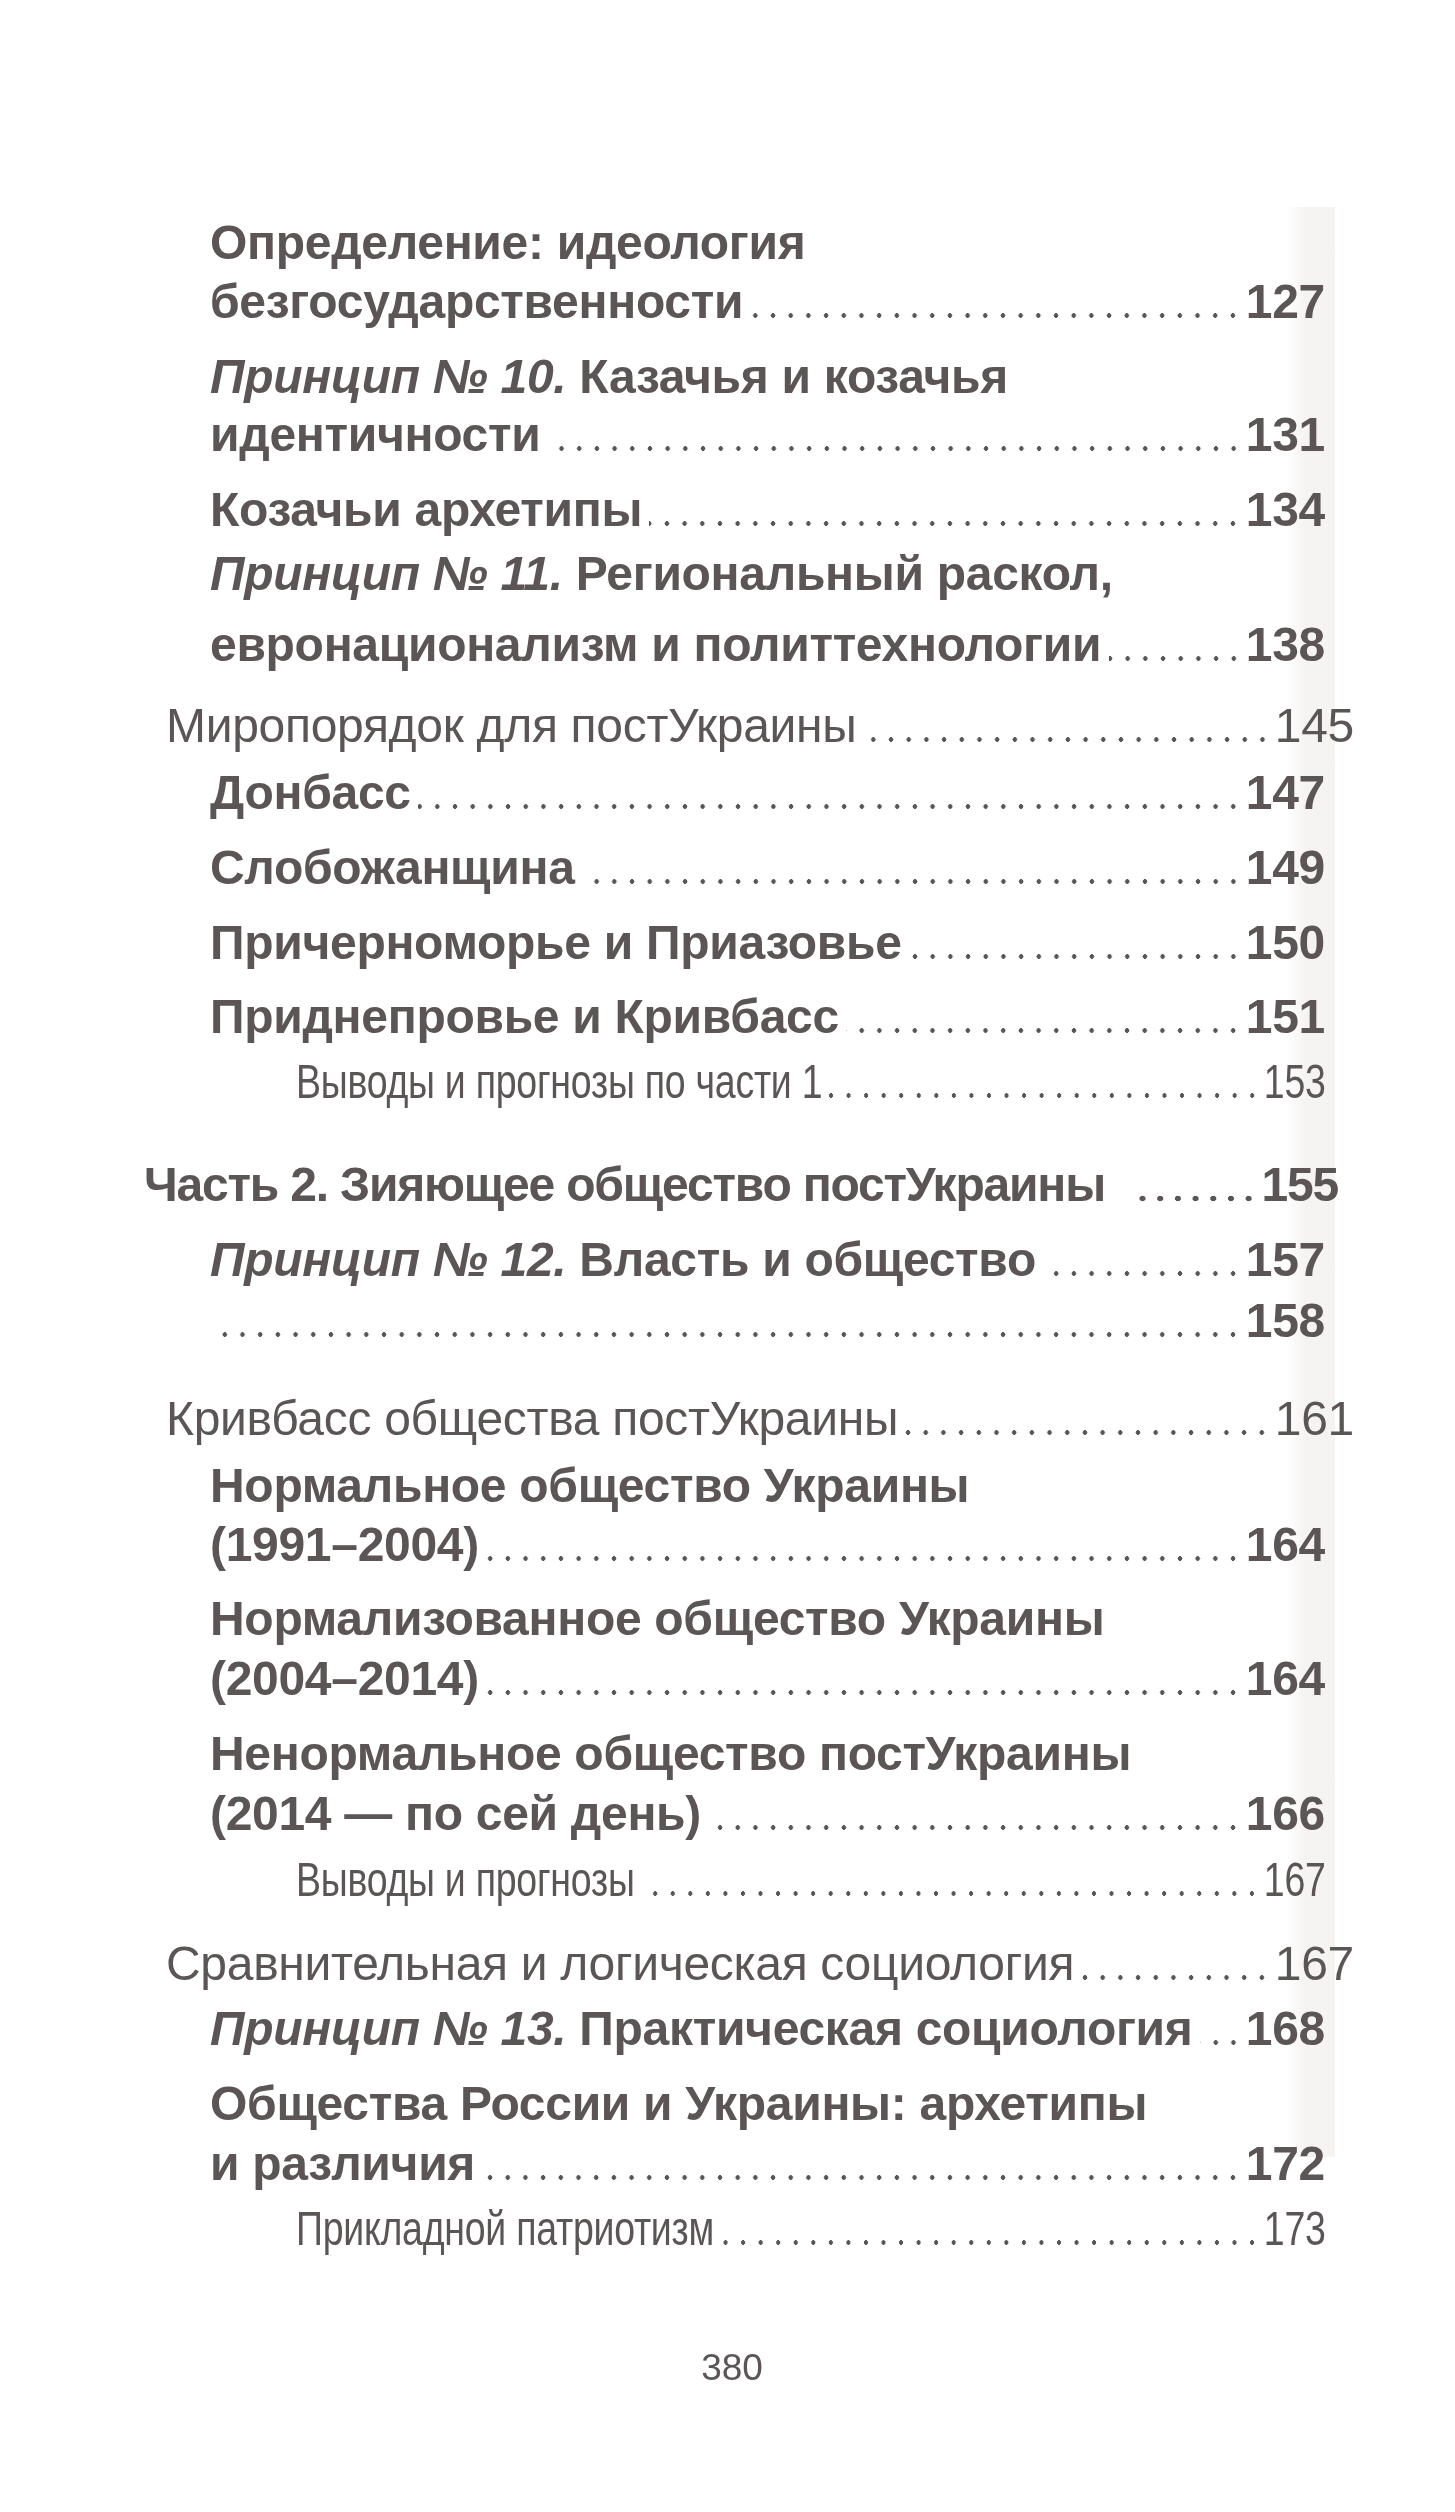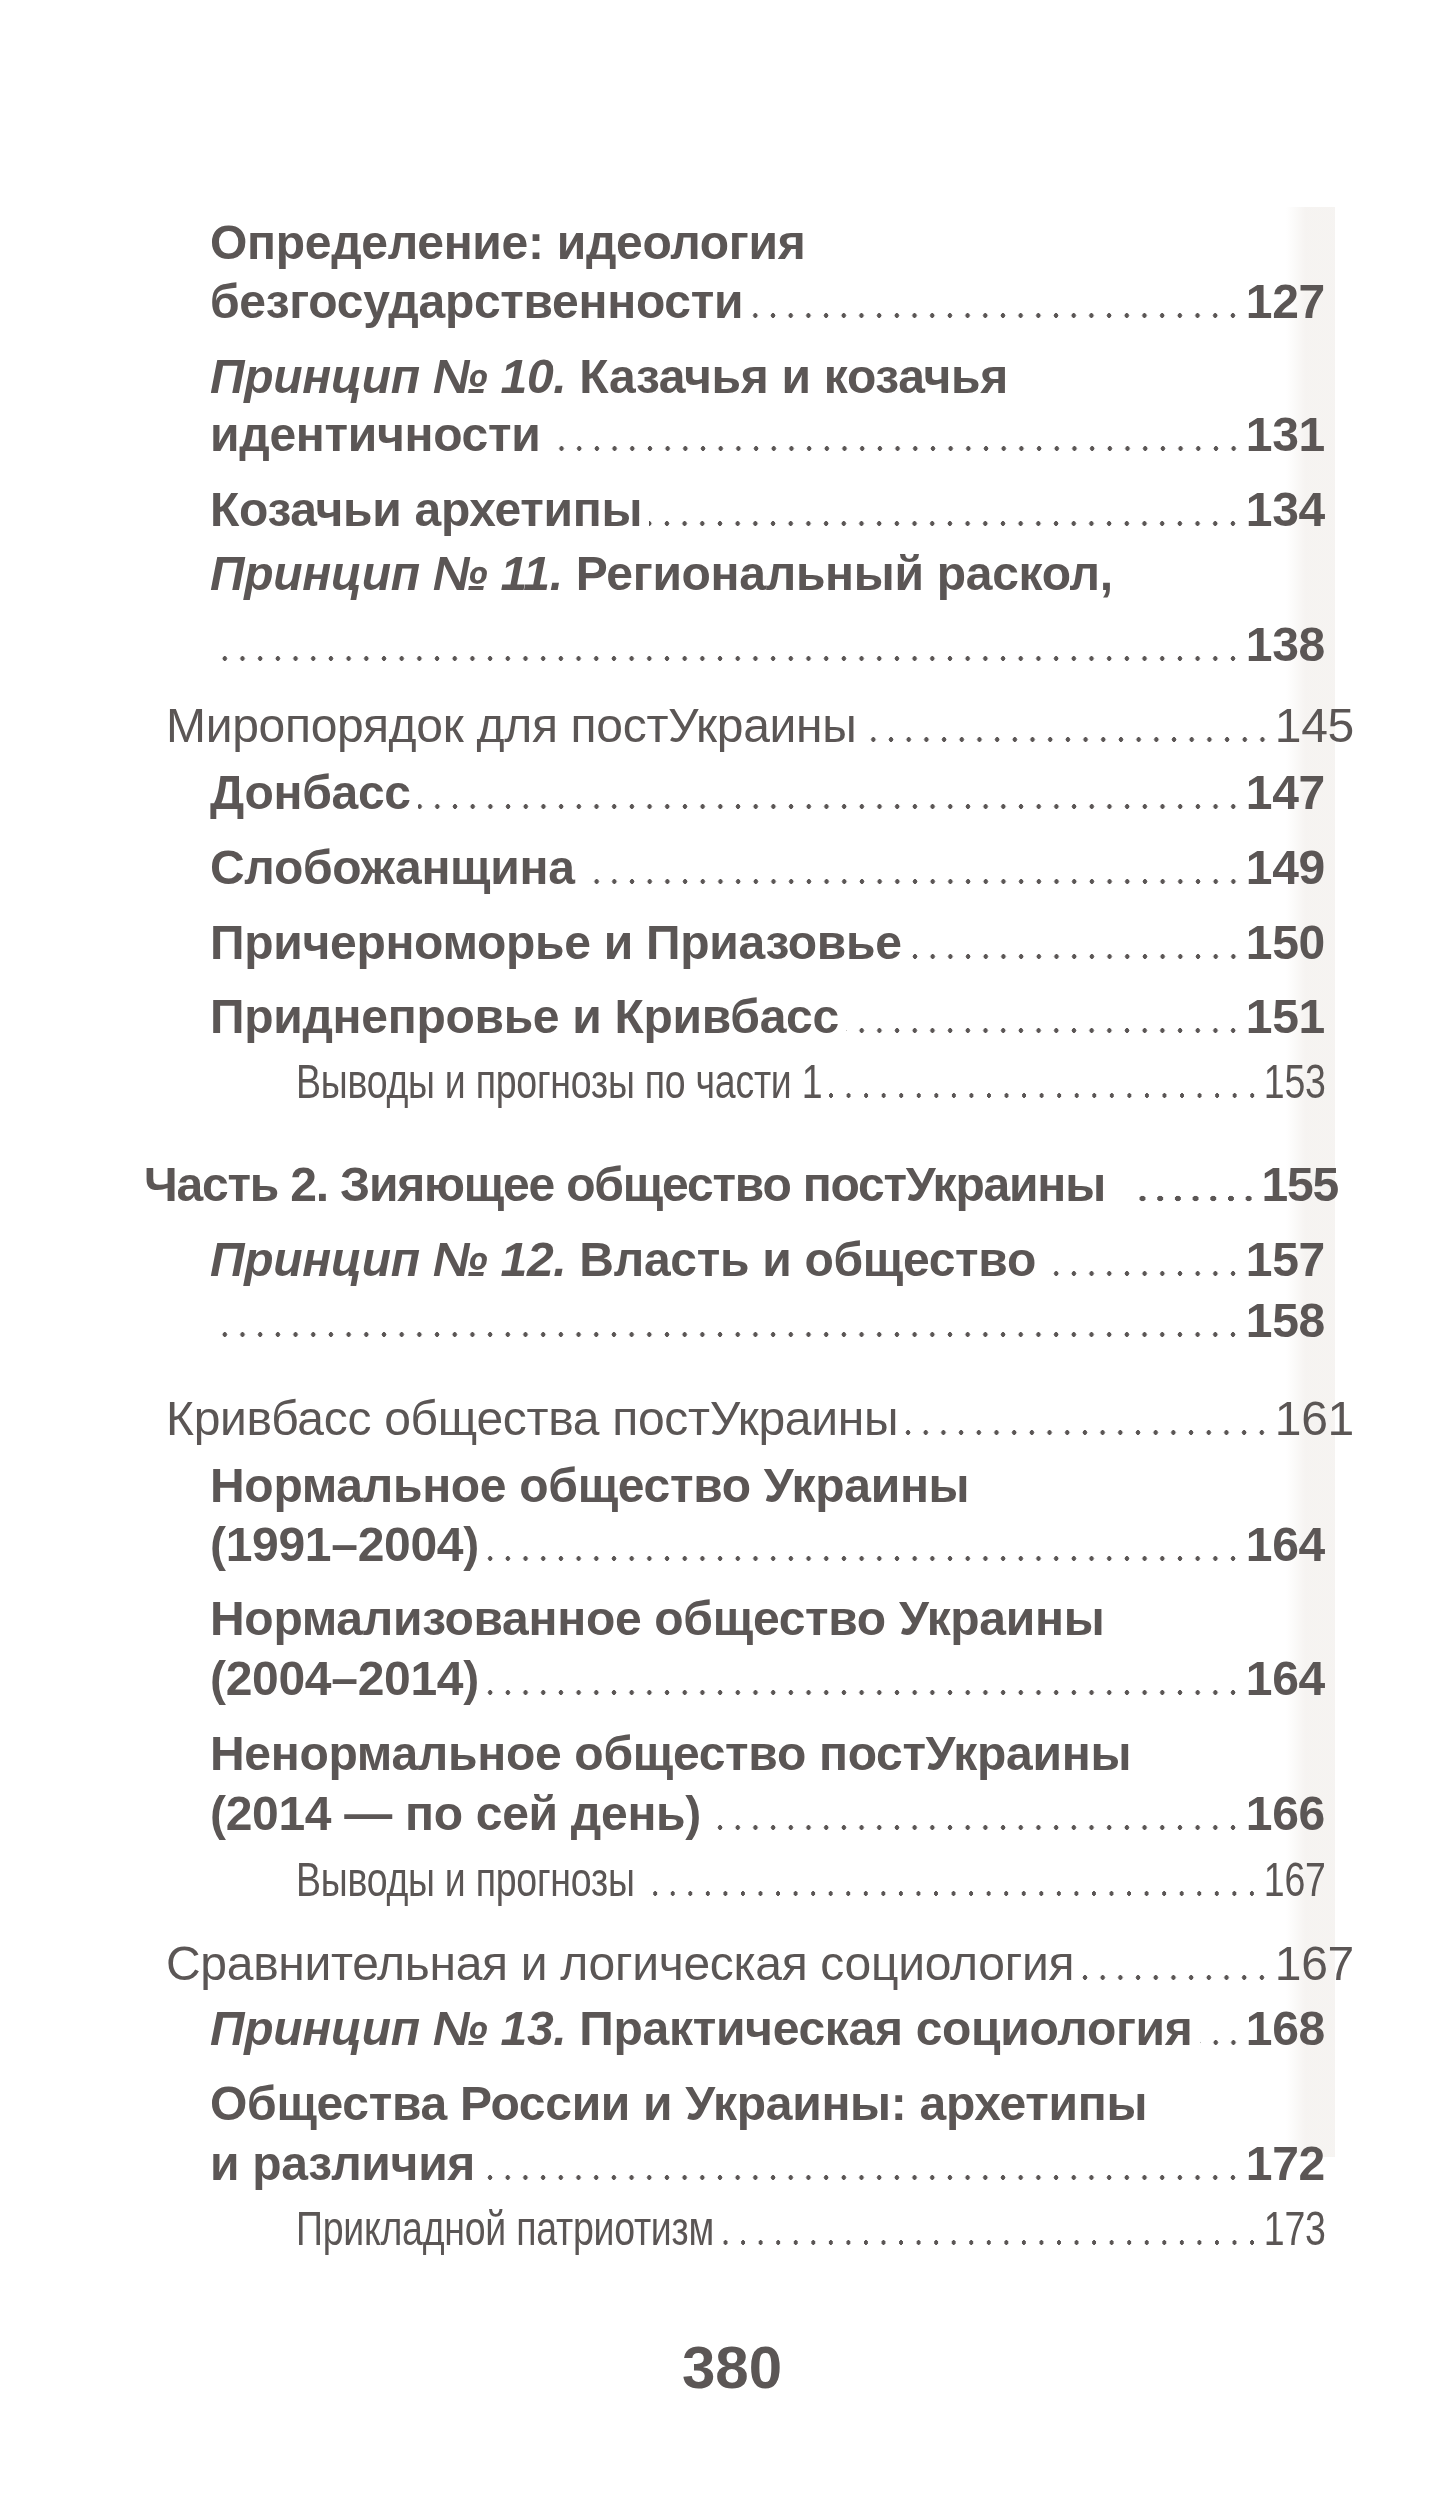--- a/index.html
+++ b/index.html
@@ -30,21 +30,21 @@
   .row .pg { flex: 0 0 auto; }
   .row.nolead { }
   .l1 { left: 138px; width: 1188px; margin-left: 28px; }
   .l2 { left: 210px; width: 1115px; font-weight: bold; }
   .l3 { left: 296px; width: 1320px; transform: scaleX(0.78); transform-origin: left top; }
   .l3 .lead { background-size: 22.5px 7.3px; }
   .part { left: 144px; width: 1194px; font-weight: bold; letter-spacing: -1.2px; }
   .part .lead { background-size: 17.7px 7.3px; background-image: radial-gradient(circle, #5b5655 2.7px, transparent 3.2px); }
   .folio {
     position: absolute; left: 671px; width: 122px; text-align: center;
-    font-size: 60px; line-height: 45px; font-weight: bold; top: 2345px;
+    font-size: 37px; line-height: 45px; font-weight: normal; top: 2345px;
   }
 </style>
 </head>
 <body>
 
 <div class="scan-strip"></div>
 
 <div>
 
   <div class="row l2 nolead" style="top:219px">
@@ -65,20 +65,21 @@
   </div>
   <div class="row l2" style="top:486px">
     <span class="t"><i></i><span>Козачьи архетипы</span></span>
     <span class="lead"></span>
     <span class="pg">134</span>
   </div>
   <div class="row l2 nolead" style="top:550px">
     <span class="t"><i>Принцип № 11.</i><span> Региональный раскол,</span></span>
   </div>
   <div class="row l2" style="top:621px">
+    <span class="t"><i></i><span>евронационализм и политтехнологии</span></span>
     <span class="lead"></span>
     <span class="pg">138</span>
   </div>
   <div class="row l1" style="top:702px">
     <span class="t"><i></i><span>Миропорядок для постУкраины</span></span>
     <span class="lead"></span>
     <span class="pg">145</span>
   </div>
   <div class="row l2" style="top:769px">
     <span class="t"><i></i><span>Донбасс</span></span>

